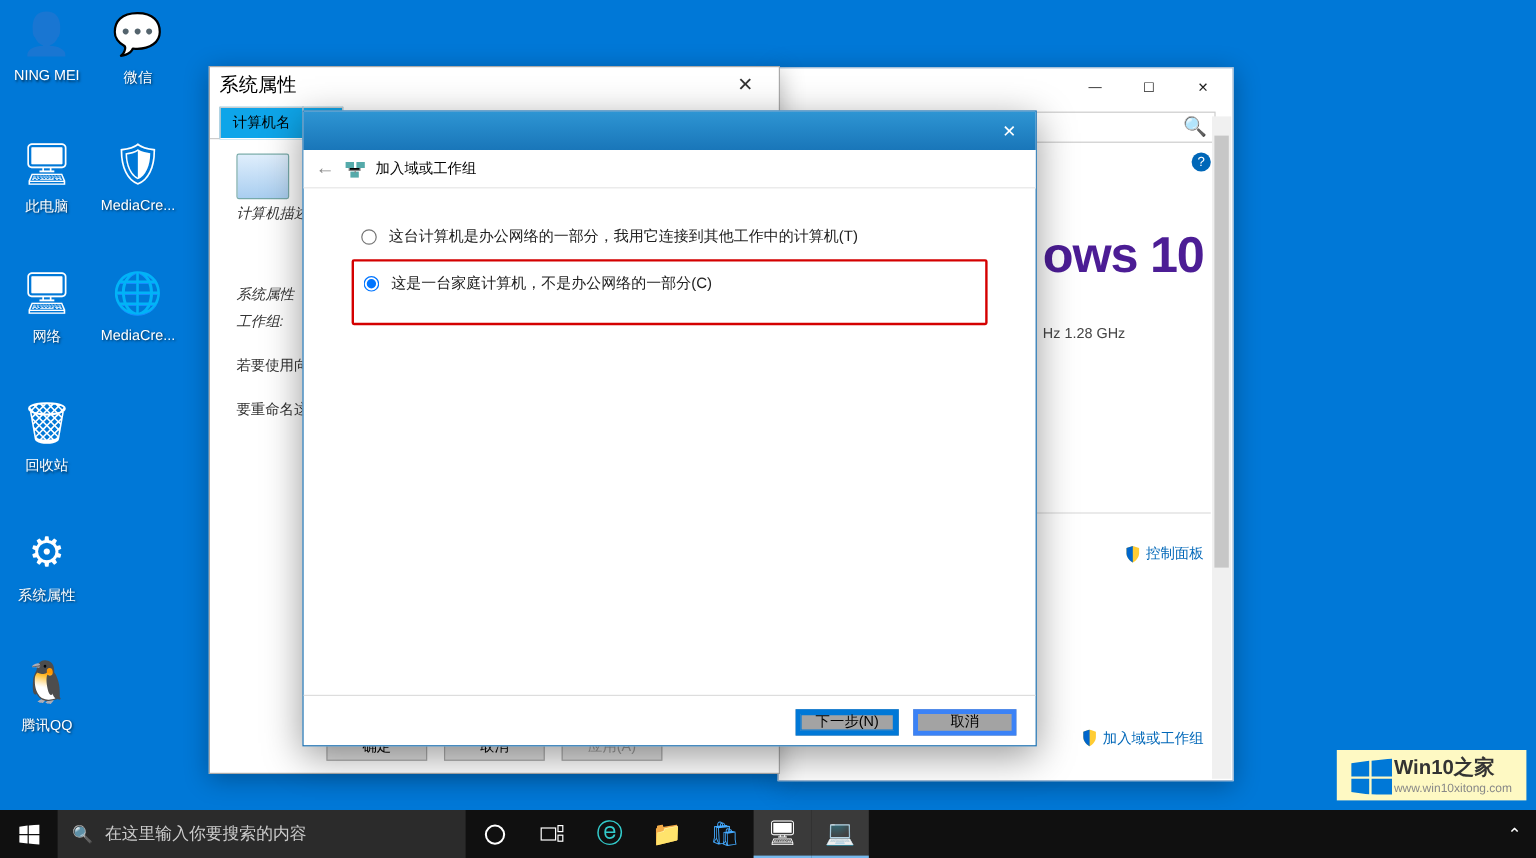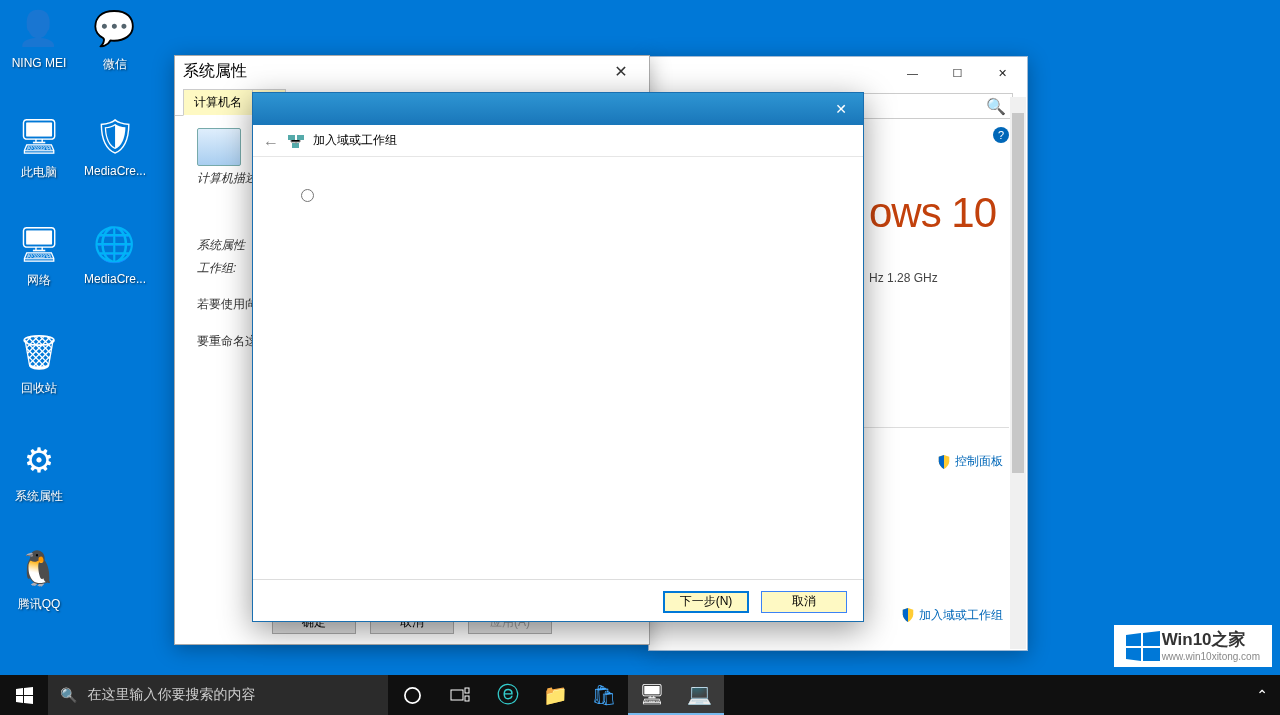--- a/index.html
+++ b/index.html
@@ -11,49 +11,49 @@
 .desktop-icon .label { text-shadow: 1px 1px 2px rgba(0,0,0,.6); display: block; word-wrap: break-word; }
 
 .taskbar { position: absolute; bottom: 0; left: 0; right: 0; height: 40px; background: #101010; display: flex; align-items: center; }
 .tb-start { width: 48px; height: 40px; display: flex; align-items: center; justify-content: center; color: #fff; }
 .tb-search { flex: 0 0 340px; height: 40px; background: #2b2b2b; display: flex; align-items: center; padding: 0 12px; color: #ccc; font-size: 14px; }
 .tb-search .s-icon { margin-right: 10px; }
 .tb-btn { width: 48px; height: 40px; display: flex; align-items: center; justify-content: center; color: #fff; }
 .tb-btn.active { background: #3a3a3a; border-bottom: 2px solid #76b9ed; }
 .tb-right { margin-left: auto; display: flex; align-items: center; height: 40px; padding-right: 6px; }
 
-.watermark { position: absolute; right: 8px; bottom: 48px; background: #ffffff; padding: 6px 12px 4px; display: flex; gap: 2px; font-size: 12px; color: #333; }
+.watermark { position: absolute; right: 8px; bottom: 48px; background: #fef9c3; padding: 6px 12px 4px; display: flex; align-items: center; gap: 2px; font-size: 12px; color: #333; }
 .watermark .wlogo { width: 34px; height: 30px; }
 .watermark .wtxt b { font-size: 17px; color: #333; display: block; line-height: 1.05; }
 .watermark .wtxt span { font-size: 10px; color: #888; }
 
 
 .syswin { position: absolute; left: 648px; top: 56px; width: 380px; height: 595px; background: #fff; border: 1px solid #9fb9d4; box-shadow: 0 4px 20px rgba(0,0,0,.3); }
 .syswin .titlebar { height: 32px; display: flex; align-items: center; justify-content: flex-end; padding: 0 2px; }
 .syswin .wc { width: 45px; height: 30px; display: flex; align-items: center; justify-content: center; font-size: 11px; color: #222; }
 .syswin .searchbar { margin: 4px 14px 0; height: 26px; border: 1px solid #ccc; display: flex; align-items: center; justify-content: flex-end; padding: 0 6px; color: #666; }
 .syswin .body { padding: 14px 20px; font-size: 12px; color: #333; position: relative; height: 530px; }
 .syswin .help { position: absolute; right: 18px; top: 8px; width: 16px; height: 16px; border-radius: 50%; background: #0067b8; color: #fff; font-size: 11px; display: flex; align-items: center; justify-content: center; }
-.syswin .brand { color: #c2410c; font-size: 42px; font-weight: 400; letter-spacing: -1px; margin: 56px 0 34px 200px; white-space: nowrap; }
+.syswin .brand { color: #4c1d95; font-size: 42px; font-weight: 700; letter-spacing: -1px; margin: 56px 0 34px 200px; white-space: nowrap; }
 .syswin .spec { margin-left: 200px; font-size: 12px; color: #444; white-space: nowrap; }
 .syswin .link { color: #0067b8; font-size: 12px; display: inline-flex; align-items: center; gap: 4px; }
 .syswin .shield { width: 14px; height: 14px; }
 .syswin .lsec { position: absolute; right: 24px; top: 334px; }
 .syswin .lsec2 { position: absolute; right: 24px; bottom: 24px; }
 .syswin .pid { position: absolute; left: 0; bottom: 24px; font-size: 12px; color: #444; }
 .syswin .hr { position: absolute; left: 12px; right: 18px; top: 308px; height: 1px; background: #ddd; }
 .syswin .scroll { position: absolute; right: 1px; top: 40px; bottom: 1px; width: 16px; background: #f0f0f0; }
 .syswin .scroll .thumb { position: absolute; left: 2px; right: 2px; top: 16px; height: 360px; background: #c7c7c7; }
 
 
 .propdlg { position: absolute; left: 174px; top: 55px; width: 476px; height: 590px; background: #fff; border: 1px solid #aaa; box-shadow: 0 4px 20px rgba(0,0,0,.3); }
 .propdlg .titlebar { height: 30px; display: flex; align-items: center; padding: 0 8px; font-size: 16px; }
 .propdlg .titlebar .close { margin-left: auto; width: 40px; text-align: center; color: #333; }
 .propdlg .tabs { display: flex; padding: 3px 8px 0; border-bottom: 1px solid #ccc; font-size: 12px; }
-.propdlg .tab { padding: 4px 10px; border: 1px solid #ccc; border-bottom-color: #fff; background: #fef9c3; margin-right: -1px; margin-bottom: -1px; }
+.propdlg .tab { padding: 4px 10px; border: 1px solid #ccc; border-bottom-color: #fff; background: #0ea5e9; margin-right: -1px; margin-bottom: -1px; }
 .propdlg .content { padding: 12px 22px; font-size: 12px; color: #333; }
 .propdlg .row { display: flex; margin-bottom: 6px; }
 .propdlg .row .lab { width: 76px; font-style: italic; }
 .propdlg .pcicon { width: 44px; height: 38px; background: linear-gradient(#dfeefc,#a9cef0); border: 1px solid #7aa; margin-bottom: 4px; border-radius: 2px; }
 .propdlg .para { margin: 18px 0; line-height: 1.6; }
 .propdlg .btns { position: absolute; bottom: 10px; left: 0; right: 0; display: flex; justify-content: center; gap: 14px; }
 .propdlg .btn { width: 84px; height: 24px; border: 1px solid #adadad; background: #e1e1e1; font-size: 12px; display: flex; align-items: center; justify-content: center; }
 .propdlg .btn.disabled { color: #9a9a9a; }
 
 
@@ -62,21 +62,21 @@
 .wizard .whdr .close { width: 44px; height: 32px; color: #fff; display: flex; align-items: center; justify-content: center; font-size: 14px; }
 .wizard .wsub { height: 32px; background: #fff; border-bottom: 1px solid #e6e6e6; display: flex; align-items: center; padding: 0 10px; font-size: 12px; gap: 8px; }
 .wizard .back { color: #888; font-size: 16px; }
 .wizard .wtitleicon { width: 18px; height: 18px; }
 .wizard .wbody { padding: 26px 40px 10px; height: 422px; }
 .wizard h3 { color: #003399; font-size: 15px; font-weight: normal; margin-bottom: 26px; }
 .wizard .opt { display: flex; align-items: center; gap: 10px; padding: 6px 8px; font-size: 12.5px; color: #222; margin-bottom: 4px; }
 .wizard .opt input { width: 13px; height: 13px; }
 .wizard .opt.highlight { border: 2px solid #d40000; border-radius: 2px; padding: 10px 8px 24px; margin-top: 4px; }
 .wizard .wfoot { height: 44px; border-top: 1px solid #ddd; display: flex; align-items: center; justify-content: flex-end; gap: 12px; padding: 0 16px; }
-.wizard .wbtn { width: 86px; height: 22px; border: 1px solid #3b82f6; background: #fef9c3; font-size: 12px; display: flex; align-items: center; justify-content: center; }
+.wizard .wbtn { width: 86px; height: 22px; border: 4px solid #3b82f6; background: #a3a3a3; font-size: 12px; display: flex; align-items: center; justify-content: center; }
 .wizard .wbtn.primary { border-color: #0078d7; box-shadow: inset 0 0 0 1px #0078d7; }
 
 svg { display: block; }
 </style>
 </head>
 <body>
 
 <div class="desktop">
   <div class="desktop-icon" style="left:2px;top:4px">
       <div class="ico">👤</div>
@@ -192,20 +192,25 @@
         <rect x="1" y="3" width="7" height="5" fill="#5aa"></rect>
         <rect x="10" y="3" width="7" height="5" fill="#5aa"></rect>
         <rect x="5" y="11" width="7" height="5" fill="#5aa"></rect>
         <path stroke="#888" d="M4 8v2h9V8M9 10v2"></path>
       </svg>
     <span>加入域或工作组</span>
   </div>
   <div class="wbody">
     <label class="opt">
       <input type="radio" name="nw" style="">
+      <span>这台计算机是办公网络的一部分，我用它连接到其他工作中的计算机(T)</span>
+    </label>
+    <label class="opt highlight">
+      <input type="radio" name="nw" checked="" style="">
+      <span>这是一台家庭计算机，不是办公网络的一部分(C)</span>
     </label>
   </div>
   <div class="wfoot">
     <div class="wbtn primary">下一步(N)</div>
     <div class="wbtn">取消</div>
   </div>
 </div>
 
 <div class="watermark">
   <svg class="wlogo" viewBox="0 0 34 30">

